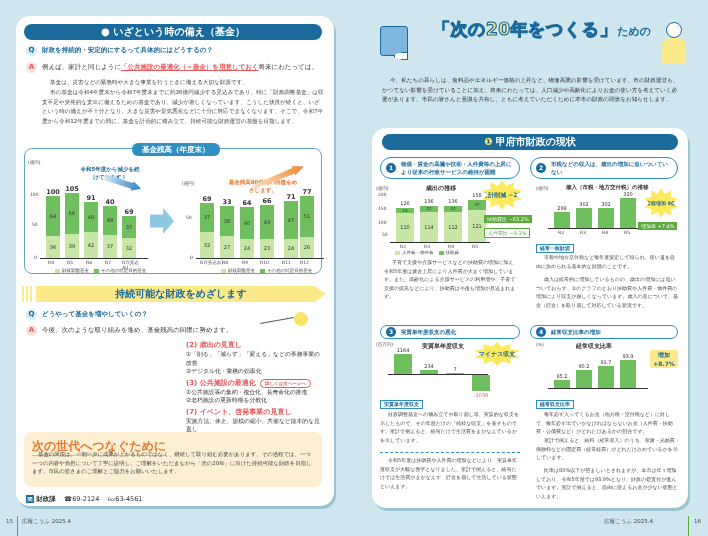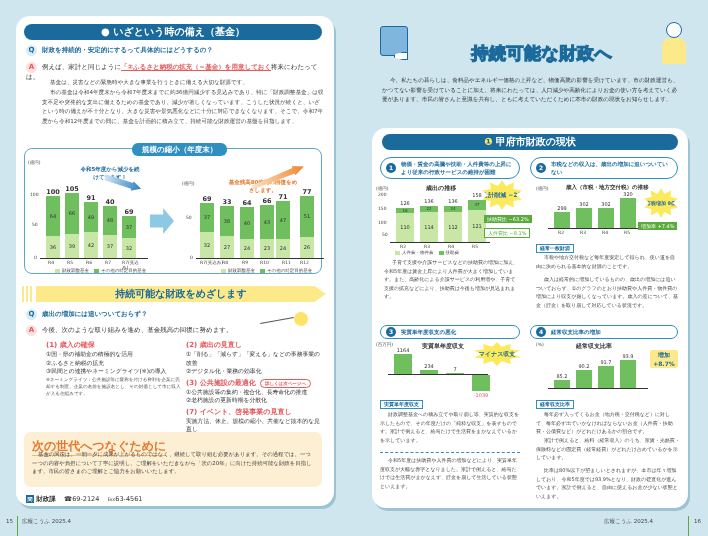--- a/index.html
+++ b/index.html
@@ -59,27 +59,27 @@
   <div class="card lcard"></div>
 
   <div class="pillbar" style="left:24px;top:24px;width:298px">
     <span>● </span><span>いざという時の備え（基金）</span>
   </div>
 
   <div class="qa" style="left:26px;top:45px;width:300px">
     <span class="qbadge qb">Q</span><span class="qtext">財政を持続的・安定的にするって具体的にはどうするの？</span>
   </div>
   <div class="qa" style="left:26px;top:62px;width:300px">
-    <span class="qbadge ab">A</span><span>例えば、家計と同じように</span><span class="hl">「②ふるさと納税の拡充（＝基金）を用意しておく</span><span>将来にわたっては。</span>
+    <span class="qbadge ab">A</span><span>例えば、家計と同じように</span><span class="hl">「公共施設の最適化（＝基金）を用意しておく</span><span>将来にわたっては。</span>
   </div>
   <div class="para" style="left:42px;top:78px;width:282px">基金は、災害などの緊急時や大きな事業を行うときに備える大切な財源です。</div>
   <div class="para" style="left:42px;top:88px;width:282px">市の基金は令和4年度末から令和7年度末までに約36億円減少する見込みであり、特に「財政調整基金」は収支不足や突発的な支出に備えるための基金であり、減少が著しくなっています。こうした状況が続くと、いざという時の備えが不十分となり、大きな災害や景気悪化などに十分に対応できなくなります。そこで、令和7年度から令和12年度までの間に、基金を計画的に積み立て、持続可能な財政運営の基盤を目指します。</div>
 
   <div class="chartbox" style="left:24px;top:148px;width:298px;height:126px"></div>
-  <div class="chart-title" style="left:132px;top:143px">規模の縮小（年度末）</div>
+  <div class="chart-title" style="left:132px;top:143px">基金残高（年度末）</div>
 
   <div style="position:absolute;left:40px;top:160px;width:100px;height:100px">
     <div class="ylbl" style="left:-12px;top:0">(億円)</div>
     <div class="ylbl" style="left:-10px;top:32px">100</div>
     <div class="ylbl" style="left:-8px;top:62px">50</div>
     <div class="ylbl" style="left:-6px;top:95px">0</div>
     <div class="axis" style="left:0;top:98px;width:108px;height:1px"></div>
     <div class="bar" style="left:6px;top:36px;width:14px;height:62px">
       <div class="val" style="top:-8px">100</div>
       <div class="seg dark" style="top:0;height:40px;line-height:40px">64</div>
@@ -135,21 +135,21 @@
     <div class="bar" style="left:44px;top:22px;width:14px;height:51px">
         <div class="val" style="top:-8px">64</div>
         <div class="seg dark" style="top:0;height:32px;line-height:32px">40</div>
         <div class="seg light" style="top:32px;height:19px;line-height:19px">24</div>
       </div>
     <div class="bar" style="left:64px;top:20px;width:14px;height:53px">
         <div class="val" style="top:-8px">66</div>
         <div class="seg dark" style="top:0;height:34px;line-height:34px">43</div>
         <div class="seg light" style="top:34px;height:19px;line-height:19px">23</div>
       </div>
-    <div class="bar" style="left:80px;top:16px;width:14px;height:57px">
+    <div class="bar" style="left:88px;top:16px;width:14px;height:57px">
         <div class="val" style="top:-8px">71</div>
         <div class="seg dark" style="top:0;height:38px;line-height:38px">47</div>
         <div class="seg light" style="top:38px;height:19px;line-height:19px">24</div>
       </div>
     <div class="bar" style="left:104px;top:11px;width:14px;height:62px">
         <div class="val" style="top:-8px">77</div>
         <div class="seg dark" style="top:0;height:41px;line-height:41px">51</div>
         <div class="seg light" style="top:41px;height:21px;line-height:21px">26</div>
       </div>
     <div class="tick" style="left:4px;top:75px">R7(見込み)</div>
@@ -160,37 +160,30 @@
     <div class="tick" style="left:104px;top:75px">R12</div>
     <div class="legend" style="left:20px;top:83px"><span class="lg light"></span><span>財政調整基金</span><span class="lg dark"></span><span>その他の特定目的基金</span></div>
   </div>
   <div style="position:absolute;left:228px;top:178px;width:70px;font-size:5.5px;font-weight:bold;color:#e8772e;text-align:center;line-height:8px">基金残高80億円の回復をめざします。</div>
   <div style="position:absolute;left:250px;top:172px;width:56px;height:10px;background:linear-gradient(90deg,#fde3c6,#f0862e);transform:rotate(-22deg);clip-path:polygon(0 30%,80% 20%,80% 0,100% 50%,80% 100%,80% 80%,0 70%)"></div>
 
   <div class="banner2-left"></div>
   <div class="banner2">持続可能な財政をめざします</div>
 
   <div class="qa" style="left:26px;top:309px;width:300px">
-    <span class="qbadge qb">Q</span><span class="qtext">歳出の増加には追いついておらず？</span>
+    <span class="qbadge qb">Q</span><span class="qtext">どうやって基金を増やしていくの？</span>
   </div>
   <div class="qa" style="left:26px;top:325px;width:240px">
     <span class="qbadge ab">A</span><span>今後、次のような取り組みを進め、基金残高の回復に努めます。</span>
   </div>
   <div style="position:absolute;left:260px;top:312px;width:48px;height:26px">
     <div style="position:absolute;right:0;top:0;width:14px;height:14px;border-radius:50%;background:#fde368"></div>
     <div style="position:absolute;left:0;top:8px;width:34px;height:1px;background:#555;transform:rotate(-10deg)"></div>
   </div>
 
-  <div style="position:absolute;left:46px;top:340px;width:138px">
-    <div class="subh">(1) 歳入の確保</div>
-    <div class="item">①国・県の補助金の積極的な活用</div>
-    <div class="item">②ふるさと納税の拡充</div>
-    <div class="item">③民間との連携やネーミングライツ(※)の導入</div>
-    <div class="note">※ネーミングライツ：公共施設等に愛称を付ける権利を企業に売却する制度。企業の名前を施設名とし、その対価として市に収入が入る仕組みです。</div>
-  </div>
   <div style="position:absolute;left:186px;top:340px;width:136px">
     <div class="subh">(2) 歳出の見直し</div>
     <div class="item">①「削る」「減らす」「変える」などの事務事業の改善</div>
     <div class="item">②デジタル化・業務の効率化</div>
     <div class="subh" style="margin-top:2px"><span>(3) 公共施設の最適化</span><span class="tag">詳しくは次ページへ</span></div>
     <div class="item">①公共施設等の集約・複合化、長寿命化の推進</div>
     <div class="item">②老朽施設の更新時期を分散化</div>
     <div class="subh" style="margin-top:2px">(7) イベント、啓発事業の見直し</div>
     <div class="item">実施方法、休止、規模の縮小、共催など抜本的な見直し</div>
   </div>
@@ -213,22 +206,22 @@
 </div>
 
 <div class="page right">
   <div style="position:absolute;left:26px;top:26px;width:28px;height:30px;background:#7fb6dd;border:1px solid #1a6a9c;border-radius:3px"></div>
   <div style="position:absolute;left:40px;top:52px;width:14px;height:8px;background:#fff;border:1px solid #1a6a9c;clip-path:polygon(0 30%,60% 0,100% 0,100% 100%,60% 100%,0 70%)"></div>
   <div style="position:absolute;left:306px;top:22px;width:28px;height:42px">
     <div style="position:absolute;left:6px;top:0;width:16px;height:16px;border-radius:50%;background:#fff;border:1px solid #1a6a9c"></div>
     <div style="position:absolute;left:2px;top:16px;width:24px;height:26px;background:#fbe98a;border-radius:8px 8px 0 0"></div>
   </div>
 
-  <div class="headline" style="left:68px;top:42px;width:240px">
-    <span class="h1">持続可能な財政へ</span>
+  <div class="headline" style="left:68px;top:18px;width:240px">
+    <span class="h1">「次の20年をつくる」</span><span class="h1s">ための</span>
   </div>
 
   <div class="intro">今、私たちの暮らしは、食料品やエネルギー価格の上昇など、物価高騰の影響を受けています。市の財政運営も、かつてない影響を受けていることに加え、将来にわたっては、人口減少や高齢化によりお金の使い方を考えていく必要があります。市民の皆さんと意識を共有し、ともに考えていただくために本市の財政の現状をお知らせします。</div>
 
   <div class="card rcard"></div>
   <div class="pillbar" style="left:28px;top:134px;width:296px">
     <span style="color:#fde368">❶ </span><span>甲府市財政の現状</span>
   </div>
 
   <div class="oval" style="left:26px;top:157px;width:140px;height:22px">

